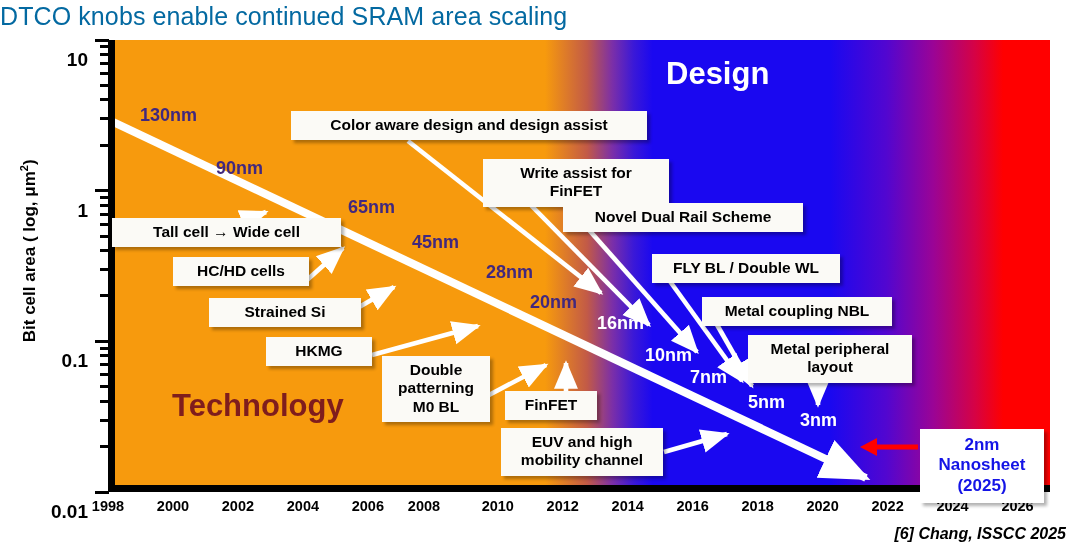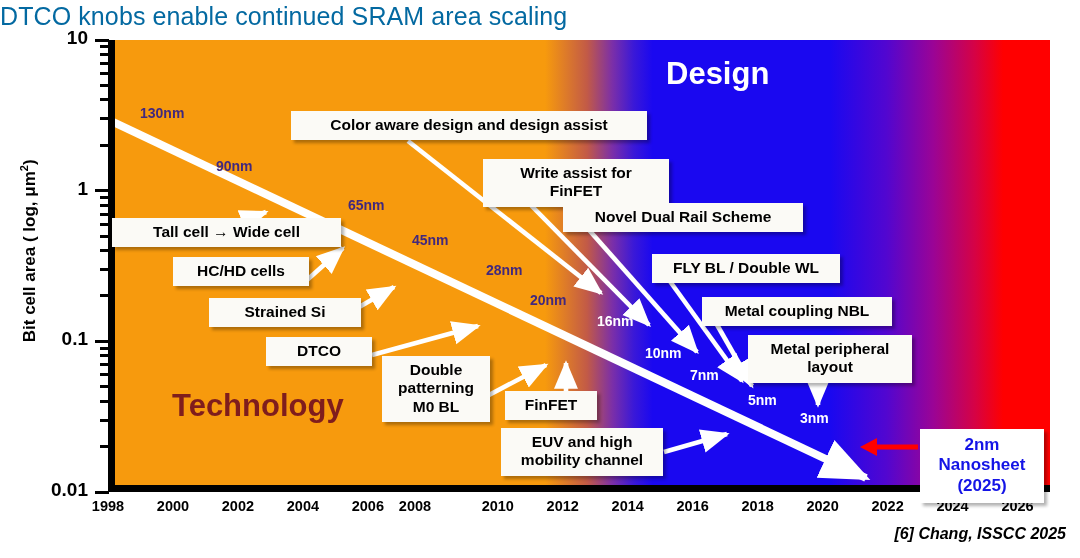--- a/index.html
+++ b/index.html
@@ -14,21 +14,21 @@
 
   
   #ylabel{
     position:absolute;left:-186px;top:240px;width:430px;
     transform:rotate(-90deg);transform-origin:center center;
     text-align:center;font-size:17px;font-weight:bold;color:#000;
     white-space:nowrap;
   }
   #ylabel sup{font-size:11px;}
   .ytick{position:absolute;right:0;font-size:19px;font-weight:bold;color:#000;
-         text-align:right;white-space:nowrap;}
+         text-align:right;white-space:nowrap;margin-top:22px;}
   #yticks{position:absolute;left:0;top:0;width:102px;height:558px;}
 
   
   #xticks{position:absolute;left:108px;top:498px;width:942px;height:24px;}
   .xtick{position:absolute;top:0;font-size:14.5px;font-weight:bold;color:#000;
          transform:translateX(-50%);white-space:nowrap;}
 
   
   #plot{
     position:absolute;left:108px;top:40px;width:942px;height:452px;
@@ -57,21 +57,21 @@
   
   .callout{
     position:absolute;background:#FBFAF6;color:#000;
     font-size:15.5px;font-weight:bold;line-height:1.18;
     padding:5px 9px 6px 9px;text-align:center;white-space:pre-line;
     box-shadow:3px 3px 3px rgba(0,0,0,.30);
     box-sizing:border-box;
   }
 
   
-  .node{position:absolute;font-size:14px;font-weight:bold;white-space:nowrap;}
+  .node{position:absolute;font-size:18px;font-weight:bold;white-space:nowrap;}
   .node.dark{color:#41287E;}
   .node.light{color:#FFFFFF;}
 
   
   .region{position:absolute;font-weight:bold;white-space:nowrap;}
   #region-design{font-size:31px;color:#FFFFFF;}
   #region-tech{font-size:31px;color:#7f1d1d;}
 
   
   #nanosheet{
@@ -134,21 +134,21 @@
 <div id="plot">
   <div id="plotinner"></div>
 </div>
 
 <div id="xticks">
     <div class="xtick" style="left: 0px;">1998</div>
     <div class="xtick" style="left: 64.9655px;">2000</div>
     <div class="xtick" style="left: 129.931px;">2002</div>
     <div class="xtick" style="left: 194.897px;">2004</div>
     <div class="xtick" style="left: 259.862px;">2006</div>
-    <div class="xtick" style="left: 307px; text-align: center;">2008</div>
+    <div class="xtick" style="left: 316px; text-align: center;">2008</div>
     <div class="xtick" style="left: 389.793px;">2010</div>
     <div class="xtick" style="left: 454.759px;">2012</div>
     <div class="xtick" style="left: 519.724px;">2014</div>
     <div class="xtick" style="left: 584.69px;">2016</div>
     <div class="xtick" style="left: 649.655px;">2018</div>
     <div class="xtick" style="left: 714.621px;">2020</div>
     <div class="xtick" style="left: 779.586px;">2022</div>
     <div class="xtick" style="left: 844.552px;">2024</div>
     <div class="xtick" style="left: 909.517px;">2026</div>
   </div>
@@ -208,21 +208,21 @@
     <div class="callout" style="left: 281px; top: 111px; width: 356px; margin-left: 10px;">Color aware design and design assist</div>
     <div class="callout" style="left: 483px; top: 159px; width: 186px;">Write assist for FinFET</div>
     <div class="callout" style="left: 563px; top: 203px; width: 240px;">Novel Dual Rail Scheme</div>
     <div class="callout" style="left: 652px; top: 254px; width: 188px;">FLY BL / Double WL</div>
     <div class="callout" style="left: 702px; top: 297px; width: 190px;">Metal coupling NBL</div>
     <div class="callout" style="left: 748px; top: 335px; width: 164px;">Metal peripheral
 layout</div>
     <div class="callout" style="left: 112px; top: 218px; width: 229px;">Tall cell → Wide cell</div>
     <div class="callout" style="left: 173px; top: 257px; width: 136px;">HC/HD cells</div>
     <div class="callout" style="left: 209px; top: 298px; width: 152px;">Strained Si</div>
-    <div class="callout" style="left: 266px; top: 337px; width: 106px;">DTCO</div>
+    <div class="callout" style="left: 266px; top: 337px; width: 106px;">HKMG</div>
     <div class="callout" style="left: 382px; top: 356px; width: 108px;">Double
 patterning
 M0 BL</div>
     <div class="callout" style="left: 505px; top: 391px; width: 92px;">FinFET</div>
     <div class="callout" style="left: 501px; top: 428px; width: 162px;">EUV and high
 mobility channel</div>
   </div>
 
 <div id="nanosheet" style="left: 920px; top: 429px; width: 124px;">2nm
 Nanosheet

